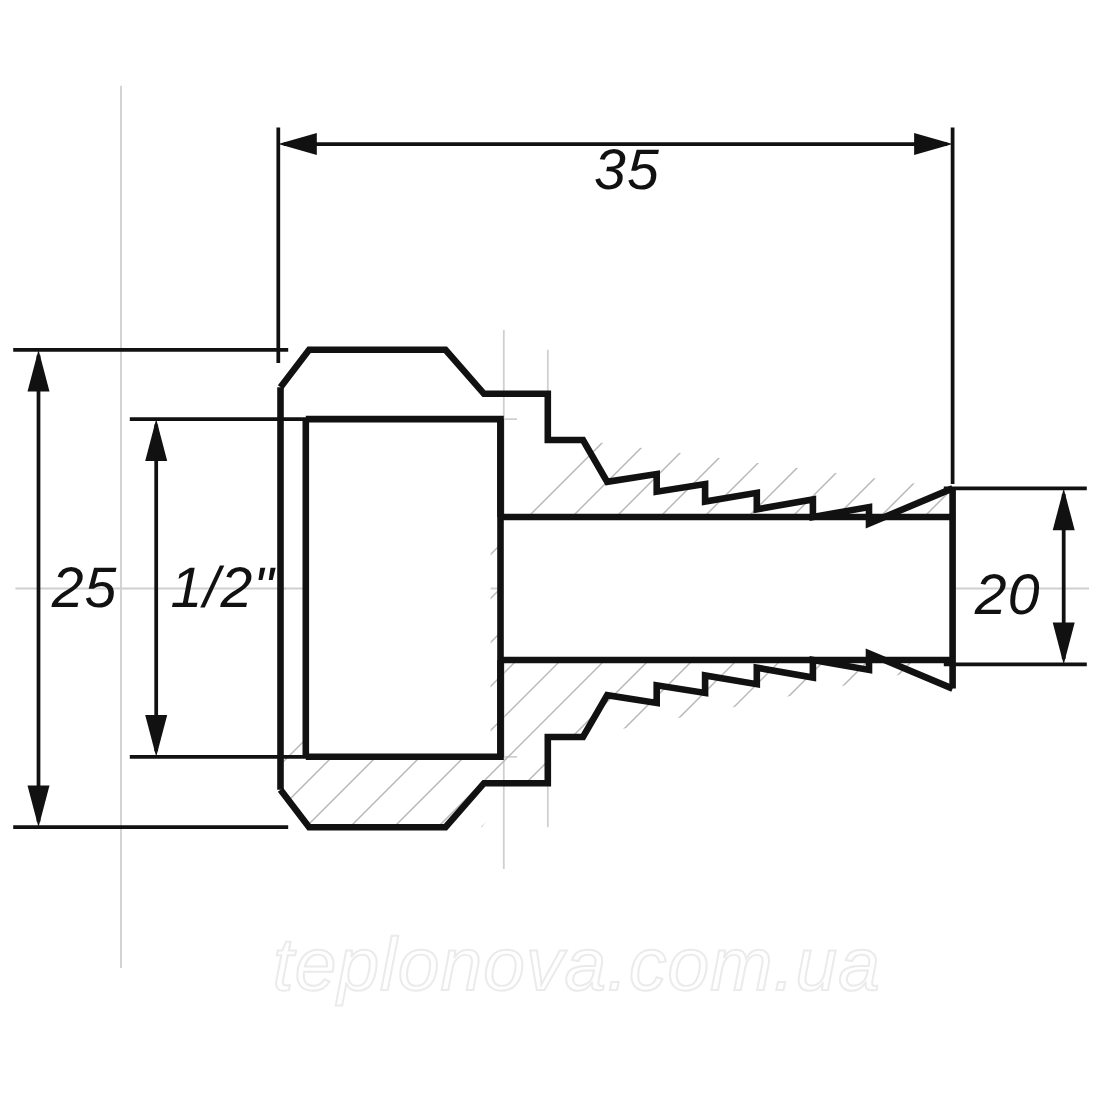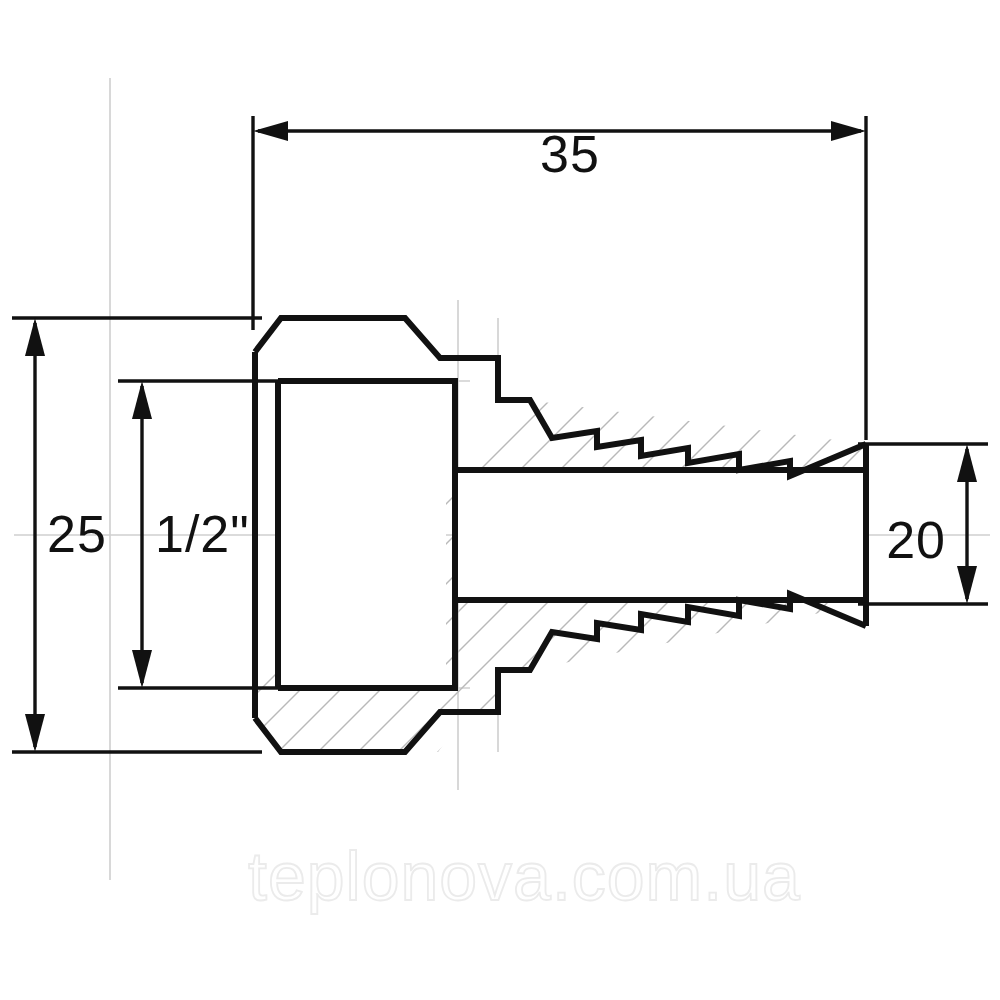--- a/index.html
+++ b/index.html
@@ -11,20 +11,21 @@
     width: 1000px;
     height: 1000px;
     font-family: "Liberation Sans", sans-serif;
     overflow: hidden;
   }
   #drawing-root {
     position: relative;
     width: 1000px;
     height: 1000px;
     background: #ffffff;
+    font-style: italic;
   }
   svg#tech-drawing {
     display: block;
     width: 1000px;
     height: 1000px;
   }
   .outline {
     fill: none;
     stroke: #111111;
     stroke-width: 6;

